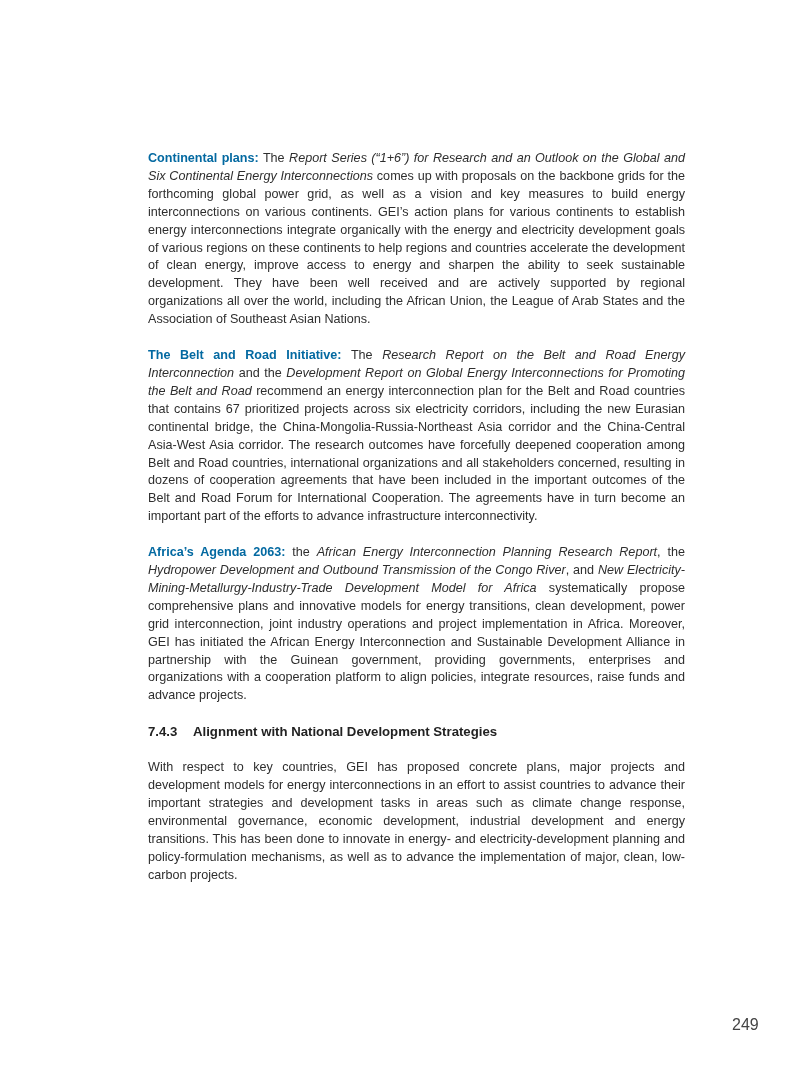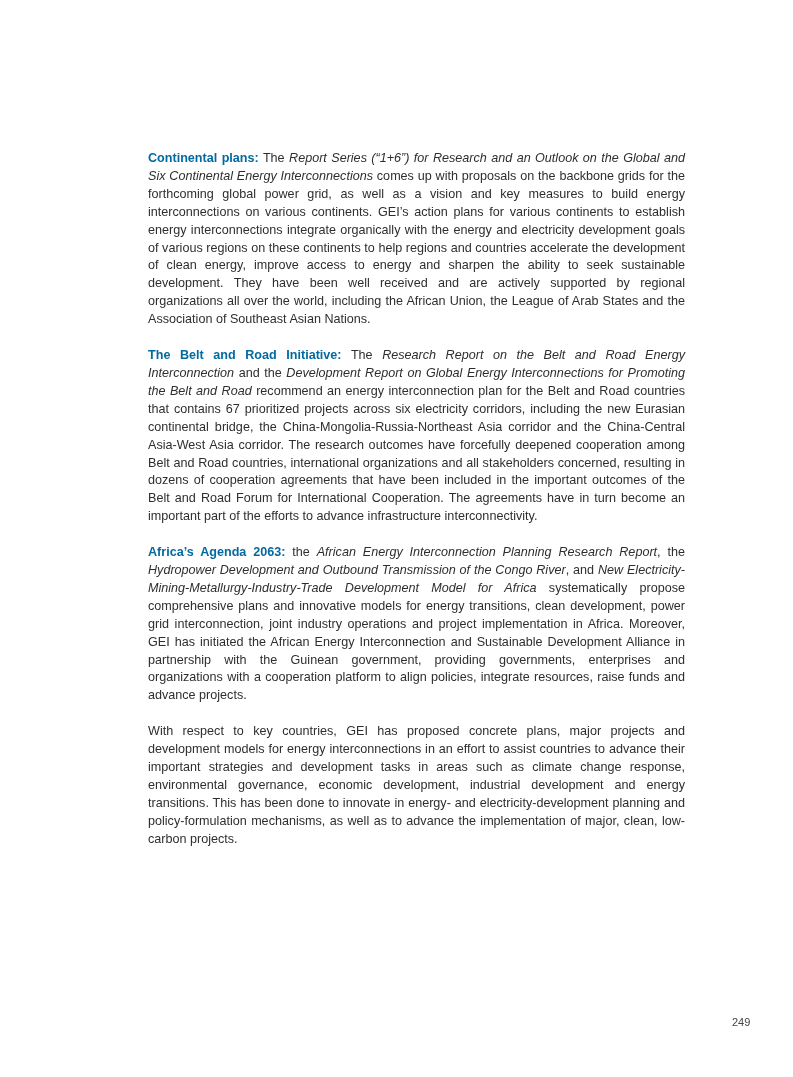--- a/index.html
+++ b/index.html
@@ -43,33 +43,34 @@
       color: #222222;
     }
     h3.section .num {
       display: inline-block;
       width: 45px;
     }
     .page-number {
       position: absolute;
       left: 732px;
       top: 1016px;
-      font-size: 11px;
+      font-size: 16px;
       color: #444444;
     }
   </style>
 </head>
 <body>
 
 <div class="page">
 
   <p class="para"><b>Continental plans:</b><span> The </span><i>Report Series (“1+6”) for Research and an Outlook on the Global and Six Continental Energy Interconnections</i><span> comes up with proposals on the backbone grids for the forthcoming global power grid, as well as a vision and key measures to build energy interconnections on various continents. GEI’s action plans for various continents to establish energy interconnections integrate organically with the energy and electricity development goals of various regions on these continents to help regions and countries accelerate the development of clean energy, improve access to energy and sharpen the ability to seek sustainable development. They have been well received and are actively supported by regional organizations all over the world, including the African Union, the League of Arab States and the Association of Southeast Asian Nations.</span></p>
 
   <p class="para"><b>The Belt and Road Initiative:</b><span> The </span><i>Research Report on the Belt and Road Energy Interconnection</i><span> and the </span><i>Development Report on Global Energy Interconnections for Promoting the Belt and Road</i><span> recommend an energy interconnection plan for the Belt and Road countries that contains 67 prioritized projects across six electricity corridors, including the new Eurasian continental bridge, the China-Mongolia-Russia-Northeast Asia corridor and the China-Central Asia-West Asia corridor. The research outcomes have forcefully deepened cooperation among Belt and Road countries, international organizations and all stakeholders concerned, resulting in dozens of cooperation agreements that have been included in the important outcomes of the Belt and Road Forum for International Cooperation. The agreements have in turn become an important part of the efforts to advance infrastructure interconnectivity.</span></p>
 
   <p class="para"><b>Africa’s Agenda 2063:</b><span> the </span><i>African Energy Interconnection Planning Research Report</i><span>, the </span><i>Hydropower Development and Outbound Transmission of the Congo River</i><span>, and </span><i>New Electricity-Mining-Metallurgy-Industry-Trade Development Model for Africa</i><span> systematically propose comprehensive plans and innovative models for energy transitions, clean development, power grid interconnection, joint industry operations and project implementation in Africa. Moreover, GEI has initiated the African Energy Interconnection and Sustainable Development Alliance in partnership with the Guinean government, providing governments, enterprises and organizations with a cooperation platform to align policies, integrate resources, raise funds and advance projects.</span></p>
 
+  <h3 class="section"><span class="num">7.4.3</span><span>Alignment with National Development Strategies</span></h3>
 
   <p class="para">With respect to key countries, GEI has proposed concrete plans, major projects and development models for energy interconnections in an effort to assist countries to advance their important strategies and development tasks in areas such as climate change response, environmental governance, economic development, industrial development and energy transitions. This has been done to innovate in energy- and electricity-development planning and policy-formulation mechanisms, as well as to advance the implementation of major, clean, low-carbon projects.</p>
 
 </div>
 
 <div class="page-number">249</div>
 
 </body></html>

